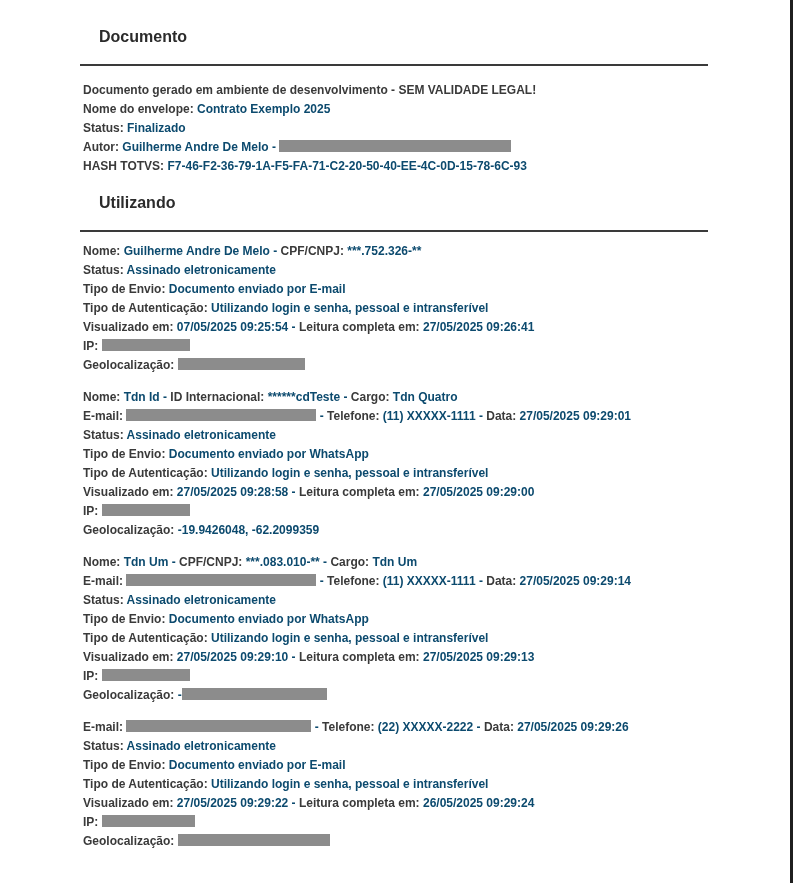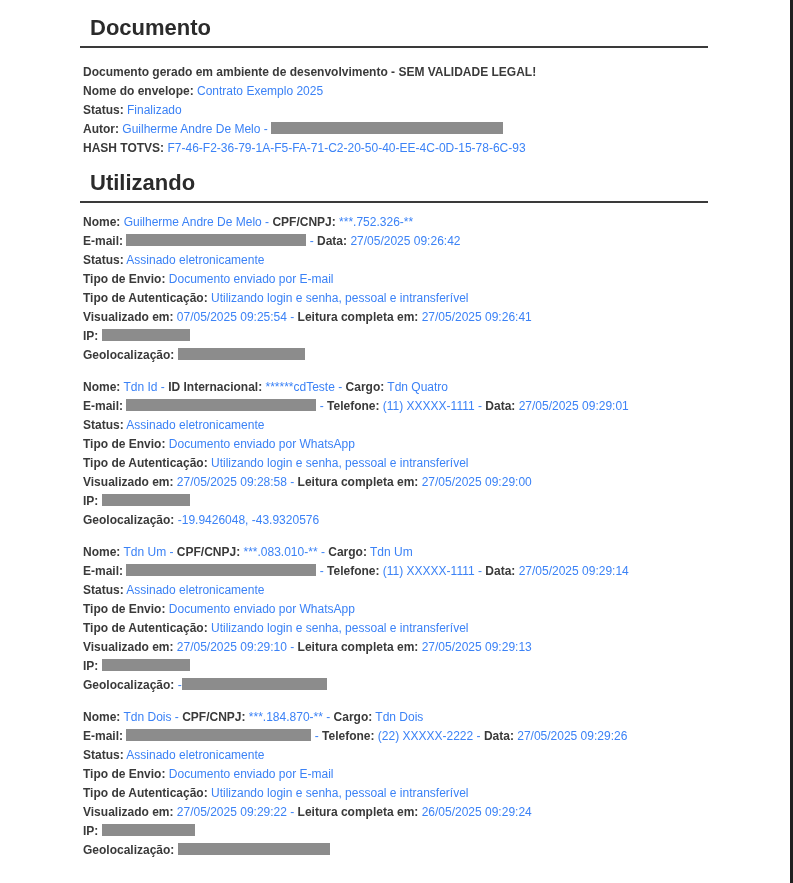--- a/index.html
+++ b/index.html
@@ -14,39 +14,39 @@
   .page-edge-right {
     position:absolute; top:0; right:0;
     width:3px; height:883px;
     background:#1f1f1f;
   }
   .content {
     position:absolute; left:80px; top:10px;
     width:628px;
   }
   .section-title {
-    margin:7px; padding-left:3px;
-    font-size:22px; line-height:22px;
+    margin:16px; padding-left:3px;
+    font-size:16px; line-height:22px;
     font-weight:bold; color:#2b2b2b;
   }
   .section-rule {
     height:2px; background:#3a3a3a;
     margin-top:6px;
   }
   .doc-lines { margin-top:15px; }
   .sig-list { margin-top:10px; }
   .sig-block { margin-bottom:13px; }
   .info-line {
     padding-left:3px;
     font-size:12px; line-height:19px;
     white-space:pre-wrap;
     color:#3a3a3a;
   }
   .lbl { font-weight:bold; color:#3a3a3a; }
-  .val { font-weight:normal; color:#3b82f6; }
+  .val { font-weight:bold; color:#0c4a6e; }
   .redaction {
     display:inline-block;
     height:12px;
     background:#8c8c8c;
     vertical-align:-1px;
   }
   .sig-title-wrap { margin-top:14px; }
 </style>
 </head>
 <body>
@@ -68,50 +68,48 @@
       </div>
 
     <div class="sig-title-wrap">
       <h1 class="section-title">Utilizando</h1>
       <div class="section-rule"></div>
     </div>
 
     <div class="sig-list" id="sig-list">
         <div class="sig-block">
           <div class="info-line"><span class="lbl">Nome:</span><span class="val"> Guilherme Andre De Melo - </span><span class="lbl">CPF/CNPJ:</span><span class="val"> ***.752.326-**</span></div>
-          <div class="info-line"><span class="lbl">E-mail:</span><span class="val"> </span><span class="redaction" style="width: 180px;"></span><span class="val"> - </span><span class="lbl">Data:</span><span class="val"> 27/05/2025 09:26:42</span></div>
           <div class="info-line"><span class="lbl">Status:</span><span class="val"> Assinado eletronicamente</span></div>
           <div class="info-line"><span class="lbl">Tipo de Envio:</span><span class="val"> Documento enviado por E-mail</span></div>
           <div class="info-line"><span class="lbl">Tipo de Autenticação:</span><span class="val"> Utilizando login e senha, pessoal e intransferível</span></div>
           <div class="info-line"><span class="lbl">Visualizado em:</span><span class="val"> 07/05/2025 09:25:54 - </span><span class="lbl">Leitura completa em:</span><span class="val"> 27/05/2025 09:26:41</span></div>
           <div class="info-line"><span class="lbl">IP:</span><span class="val"> </span><span class="redaction" style="width: 88px;"></span></div>
           <div class="info-line"><span class="lbl">Geolocalização:</span><span class="val"> </span><span class="redaction" style="width: 127px;"></span></div>
         </div>
         <div class="sig-block">
           <div class="info-line"><span class="lbl">Nome:</span><span class="val"> Tdn Id - </span><span class="lbl">ID Internacional:</span><span class="val"> ******cdTeste - </span><span class="lbl">Cargo:</span><span class="val"> Tdn Quatro</span></div>
           <div class="info-line"><span class="lbl">E-mail:</span><span class="val"> </span><span class="redaction" style="width: 190px;"></span><span class="val"> - </span><span class="lbl">Telefone:</span><span class="val"> (11) XXXXX-1111 - </span><span class="lbl">Data:</span><span class="val"> 27/05/2025 09:29:01</span></div>
           <div class="info-line"><span class="lbl">Status:</span><span class="val"> Assinado eletronicamente</span></div>
           <div class="info-line"><span class="lbl">Tipo de Envio:</span><span class="val"> Documento enviado por WhatsApp</span></div>
           <div class="info-line"><span class="lbl">Tipo de Autenticação:</span><span class="val"> Utilizando login e senha, pessoal e intransferível</span></div>
           <div class="info-line"><span class="lbl">Visualizado em:</span><span class="val"> 27/05/2025 09:28:58 - </span><span class="lbl">Leitura completa em:</span><span class="val"> 27/05/2025 09:29:00</span></div>
           <div class="info-line"><span class="lbl">IP:</span><span class="val"> </span><span class="redaction" style="width: 88px;"></span></div>
-          <div class="info-line"><span class="lbl">Geolocalização:</span><span class="val"> -19.9426048, -43.9320576</span></div>
+          <div class="info-line"><span class="lbl">Geolocalização:</span><span class="val"> -19.9426048, -62.2099359</span></div>
         </div>
         <div class="sig-block">
           <div class="info-line"><span class="lbl">Nome:</span><span class="val"> Tdn Um - </span><span class="lbl">CPF/CNPJ:</span><span class="val"> ***.083.010-** - </span><span class="lbl">Cargo:</span><span class="val"> Tdn Um</span></div>
           <div class="info-line"><span class="lbl">E-mail:</span><span class="val"> </span><span class="redaction" style="width: 190px;"></span><span class="val"> - </span><span class="lbl">Telefone:</span><span class="val"> (11) XXXXX-1111 - </span><span class="lbl">Data:</span><span class="val"> 27/05/2025 09:29:14</span></div>
           <div class="info-line"><span class="lbl">Status:</span><span class="val"> Assinado eletronicamente</span></div>
           <div class="info-line"><span class="lbl">Tipo de Envio:</span><span class="val"> Documento enviado por WhatsApp</span></div>
           <div class="info-line"><span class="lbl">Tipo de Autenticação:</span><span class="val"> Utilizando login e senha, pessoal e intransferível</span></div>
           <div class="info-line"><span class="lbl">Visualizado em:</span><span class="val"> 27/05/2025 09:29:10 - </span><span class="lbl">Leitura completa em:</span><span class="val"> 27/05/2025 09:29:13</span></div>
           <div class="info-line"><span class="lbl">IP:</span><span class="val"> </span><span class="redaction" style="width: 88px;"></span></div>
           <div class="info-line"><span class="lbl">Geolocalização:</span><span class="val"> -</span><span class="redaction" style="width: 145px;"></span></div>
         </div>
         <div class="sig-block">
-          <div class="info-line"><span class="lbl">Nome:</span><span class="val"> Tdn Dois - </span><span class="lbl">CPF/CNPJ:</span><span class="val"> ***.184.870-** - </span><span class="lbl">Cargo:</span><span class="val"> Tdn Dois</span></div>
           <div class="info-line"><span class="lbl">E-mail:</span><span class="val"> </span><span class="redaction" style="width: 185px;"></span><span class="val"> - </span><span class="lbl">Telefone:</span><span class="val"> (22) XXXXX-2222 - </span><span class="lbl">Data:</span><span class="val"> 27/05/2025 09:29:26</span></div>
           <div class="info-line"><span class="lbl">Status:</span><span class="val"> Assinado eletronicamente</span></div>
           <div class="info-line"><span class="lbl">Tipo de Envio:</span><span class="val"> Documento enviado por E-mail</span></div>
           <div class="info-line"><span class="lbl">Tipo de Autenticação:</span><span class="val"> Utilizando login e senha, pessoal e intransferível</span></div>
           <div class="info-line"><span class="lbl">Visualizado em:</span><span class="val"> 27/05/2025 09:29:22 - </span><span class="lbl">Leitura completa em:</span><span class="val"> 26/05/2025 09:29:24</span></div>
           <div class="info-line"><span class="lbl">IP:</span><span class="val"> </span><span class="redaction" style="width: 93px;"></span></div>
           <div class="info-line"><span class="lbl">Geolocalização:</span><span class="val"> </span><span class="redaction" style="width: 152px;"></span></div>
         </div>
       </div>
 

